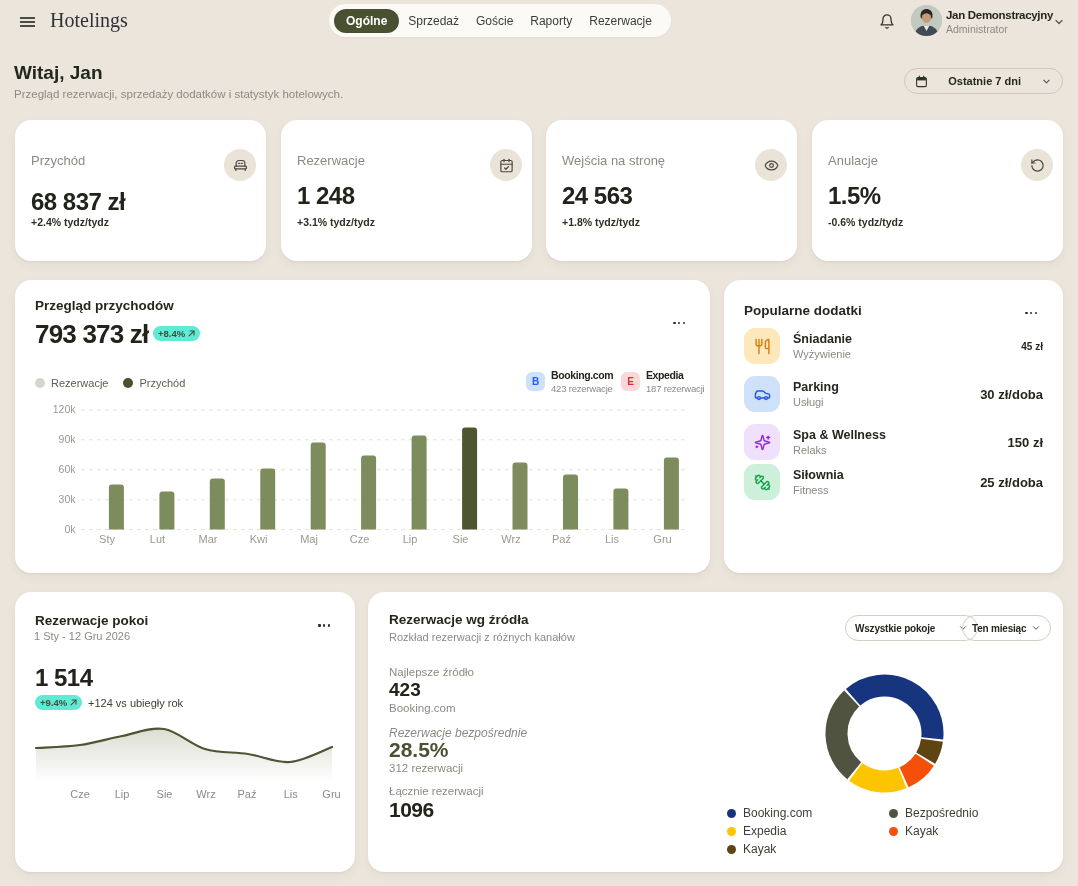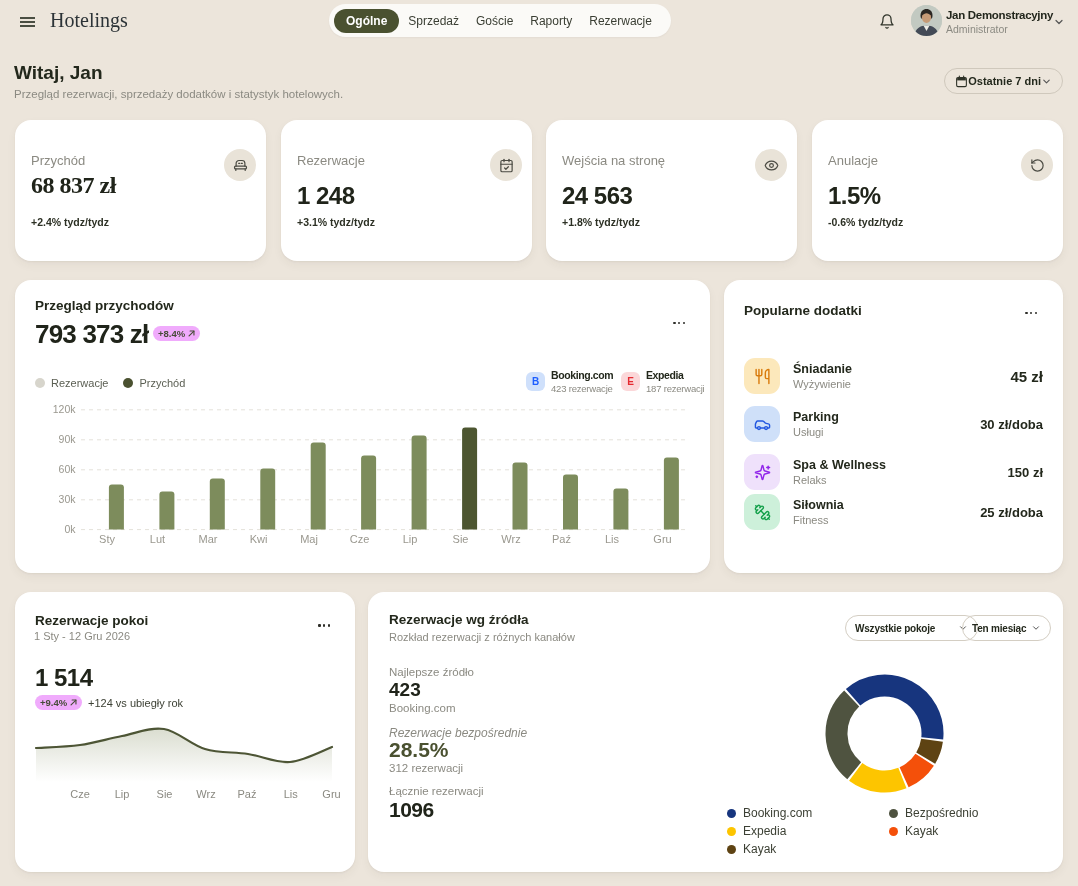--- a/index.html
+++ b/index.html
@@ -3,21 +3,21 @@
 <meta charset="utf-8">
 <style>
   * { margin:0; padding:0; box-sizing:border-box; }
   html,body { width:1078px; height:886px; background:#ece5db; font-family:"Liberation Sans",sans-serif; overflow:hidden; position:relative; }
   .abs { position:absolute; }
   .card { position:absolute; background:#fff; border-radius:16px; box-shadow:0 1px 2px rgba(60,50,30,.06), 0 4px 10px rgba(60,50,30,.05); }
   .lbl { font-size:13px; color:#8b8a82; }
   .big { font-size:24px; font-weight:bold; color:#20241a; letter-spacing:-0.5px; }
   .sub { font-size:10.5px; color:#2c3024; font-weight:bold; }
   .ctitle { font-size:13.5px; font-weight:bold; color:#23281c; }
-  .badge { display:inline-block; background:#f0abfc; color:#474c38; border-radius:999px; font-size:9.5px; font-weight:bold; padding:2px 5px; }
+  .badge { display:inline-block; background:#5eead4; color:#474c38; border-radius:999px; font-size:9.5px; font-weight:bold; padding:2px 5px; }
 </style>
 </head>
 <body>
 
 <div class="abs" style="left:20px; top:17px; width:15px;">
   <div style="height:1.8px;background:#4a4e42;margin-bottom:2.2px;"></div>
   <div style="height:1.8px;background:#4a4e42;margin-bottom:2.2px;"></div>
   <div style="height:1.8px;background:#4a4e42;"></div>
 </div>
 <div class="abs" style="left:50px; top:9px; font-family:'Liberation Serif',serif; font-size:20px; color:#2c3337;">Hotelings</div>
@@ -47,40 +47,40 @@
 </div>
 <div class="abs" style="left:946px; top:9px; font-size:11.5px; letter-spacing:-0.3px; font-weight:bold; color:#22261c; white-space:nowrap;">Jan Demonstracyjny</div>
 <div class="abs" style="left:946px; top:23px; font-size:10.5px; color:#8b8a82; white-space:nowrap;">Administrator</div>
 <svg class="abs" style="left:1053px; top:16px;" width="12" height="12" viewBox="0 0 24 24" fill="none" stroke="#555" stroke-width="2.4" stroke-linecap="round" stroke-linejoin="round">
     <path d="m6 9 6 6 6-6"></path>
   </svg>
 
 <div class="abs" style="left:14px; top:62px; font-size:19px; font-weight:bold; color:#23281c;">Witaj, Jan</div>
 <div class="abs" style="left:14px; top:88px; font-size:11.5px; color:#8b8a82;">Przegląd rezerwacji, sprzedaży dodatków i statystyk hotelowych.</div>
 
-<div class="abs" style="right:15px; top:68px; height:26px; border:1px solid #cfc8bc; border-radius:999px; display:flex; align-items:center; padding:0 10px; gap:0; white-space:nowrap;">
+<div class="abs" style="right:15px; top:68px; height:26px; border:1px solid #cfc8bc; border-radius:999px; display:flex; align-items:center; padding:0 10px; gap:20px; white-space:nowrap;">
   <svg width="13" height="13" viewBox="0 0 24 24" fill="none" stroke="#2e3228" stroke-width="2" stroke-linecap="round" stroke-linejoin="round">
       <path d="M8 2v4"></path>
       <path d="M16 2v4"></path>
       <rect width="18" height="17" x="3" y="4.5" rx="2.5"></rect>
       <rect x="4" y="5.5" width="16" height="4.5" fill="#2e3228" stroke="none"></rect>
     </svg>
   <span style="font-size:11px; font-weight:bold; color:#23281c;">Ostatnie 7 dni</span>
   <svg width="11" height="11" viewBox="0 0 24 24" fill="none" stroke="#555" stroke-width="2.4" stroke-linecap="round" stroke-linejoin="round">
       <path d="m6 9 6 6 6-6"></path>
     </svg>
 </div>
 
 <div class="card" style="left:15px; top:120px; width:251px; height:141px;"></div>
 <div class="card" style="left:281px; top:120px; width:251px; height:141px;"></div>
 <div class="card" style="left:546px; top:120px; width:251px; height:141px;"></div>
 <div class="card" style="left:812px; top:120px; width:251px; height:141px;"></div>
 
 <div class="abs lbl" style="left:31px; top:153px;">Przychód</div>
-<div class="abs big" style="left:31px; top:172px;font-family:Liberation Serif, serif;">68 837 zł</div>
+<div class="abs big" style="left:31px; top:188px;">68 837 zł</div>
 <div class="abs sub" style="left:31px; top:216px;">+2.4% tydz/tydz</div>
 <div class="abs" style="left:224px; top:149px; width:32px; height:32px; border-radius:50%; background:#e9e3d8; display:flex; align-items:center; justify-content:center;">
   <svg width="15" height="15" viewBox="0 0 24 24" fill="none" stroke="#4a4a42" stroke-width="1.9" stroke-linecap="round" stroke-linejoin="round">
       <path d="M5 13V8.5A4.5 4.5 0 0 1 9.5 4h5A4.5 4.5 0 0 1 19 8.5V13"></path>
       <path d="M9 8.5h1.8"></path>
       <path d="M13.2 8.5H15"></path>
       <rect x="2.5" y="13" width="19" height="4.5" rx="1.5"></rect>
       <path d="M4.5 17.5v2.5"></path>
       <path d="M19.5 17.5v2.5"></path>
     </svg>
@@ -191,34 +191,34 @@
 </svg>
 
 <div class="card" style="left:724px; top:280px; width:339px; height:293px;"></div>
 <div class="abs ctitle" style="left:744px; top:303px;">Popularne dodatki</div>
 <div class="abs" style="left:1025px; top:311.5px; display:flex; gap:2.2px;">
     <div style="width:2.6px;height:2.6px;border-radius:1px;background:#2e2e29;"></div>
     <div style="width:2.6px;height:2.6px;border-radius:1px;background:#2e2e29;"></div>
     <div style="width:2.6px;height:2.6px;border-radius:1px;background:#2e2e29;"></div>
   </div>
 
-<div class="abs" style="left:744px; top:358px; width:299px;">
+<div class="abs" style="left:744px; top:328px; width:299px;">
   <div style="display:flex; align-items:center; height:36px; margin-bottom:12px;">
     <div style="width:36px;height:36px;border-radius:11px;background:#fce8bb;display:flex;align-items:center;justify-content:center;">
       <svg width="17" height="17" viewBox="0 0 24 24" fill="none" stroke="#d97b0c" stroke-width="2" stroke-linecap="round" stroke-linejoin="round">
           <path d="M3 2v7c0 1.1.9 2 2 2h4a2 2 0 0 0 2-2V2"></path>
           <path d="M7 2v20"></path>
           <path d="M21 15V2a5 5 0 0 0-5 5v6c0 1.1.9 2 2 2h3Zm0 0v7"></path>
         </svg>
     </div>
     <div style="margin-left:13px; flex:1;">
       <div style="font-size:12.5px;font-weight:bold;color:#23281c;">Śniadanie</div>
       <div style="font-size:11px;color:#8b8a82;margin-top:2px;">Wyżywienie</div>
     </div>
-    <div style="font-size:15px;font-weight:bold;color:#23281c;">45 zł</div>
+    <div style="font-size:10px;font-weight:bold;color:#23281c;">45 zł</div>
   </div>
   <div style="display:flex; align-items:center; height:36px; margin-bottom:12px;">
     <div style="width:36px;height:36px;border-radius:11px;background:#cfe0f9;display:flex;align-items:center;justify-content:center;">
       <svg width="17" height="17" viewBox="0 0 24 24" fill="none" stroke="#2257e0" stroke-width="2" stroke-linecap="round" stroke-linejoin="round">
           <path d="M19 17h2c.6 0 1-.4 1-1v-3c0-.9-.7-1.7-1.5-1.9C18.7 10.6 16 10 16 10s-1.3-1.4-2.2-2.3c-.5-.4-1.1-.7-1.8-.7H5c-.6 0-1.1.4-1.4.9l-1.4 2.9A3.7 3.7 0 0 0 2 12v4c0 .6.4 1 1 1h2"></path>
           <circle cx="7" cy="17" r="2"></circle>
           <path d="M9 17h6"></path>
           <circle cx="17" cy="17" r="2"></circle>
         </svg>
     </div>

